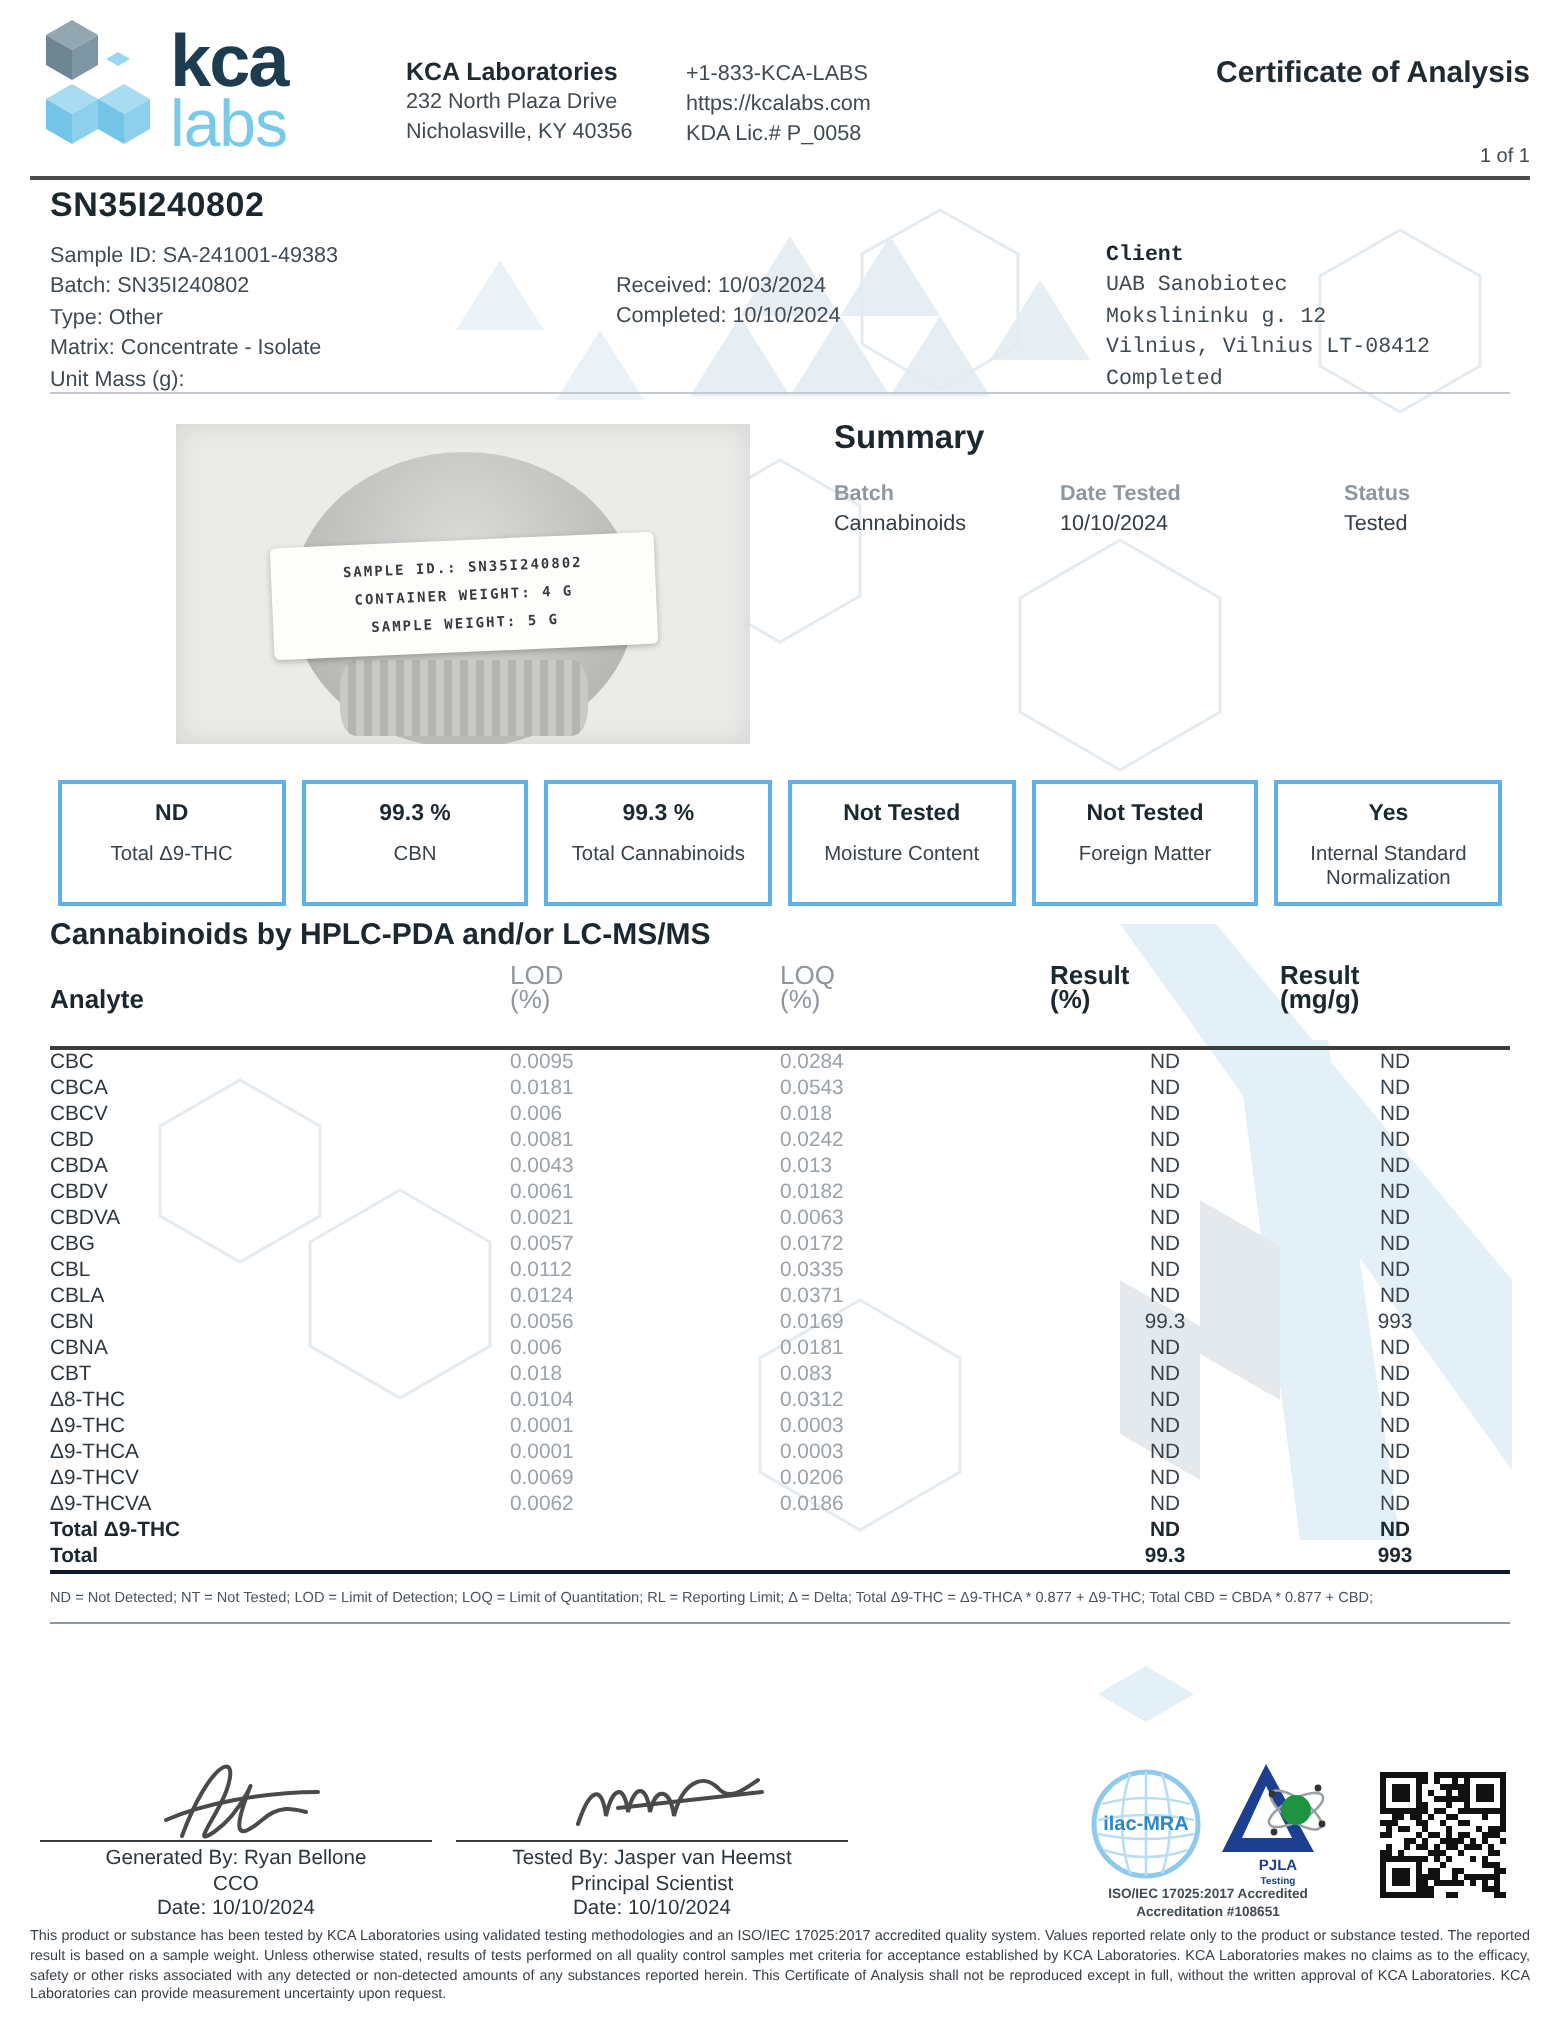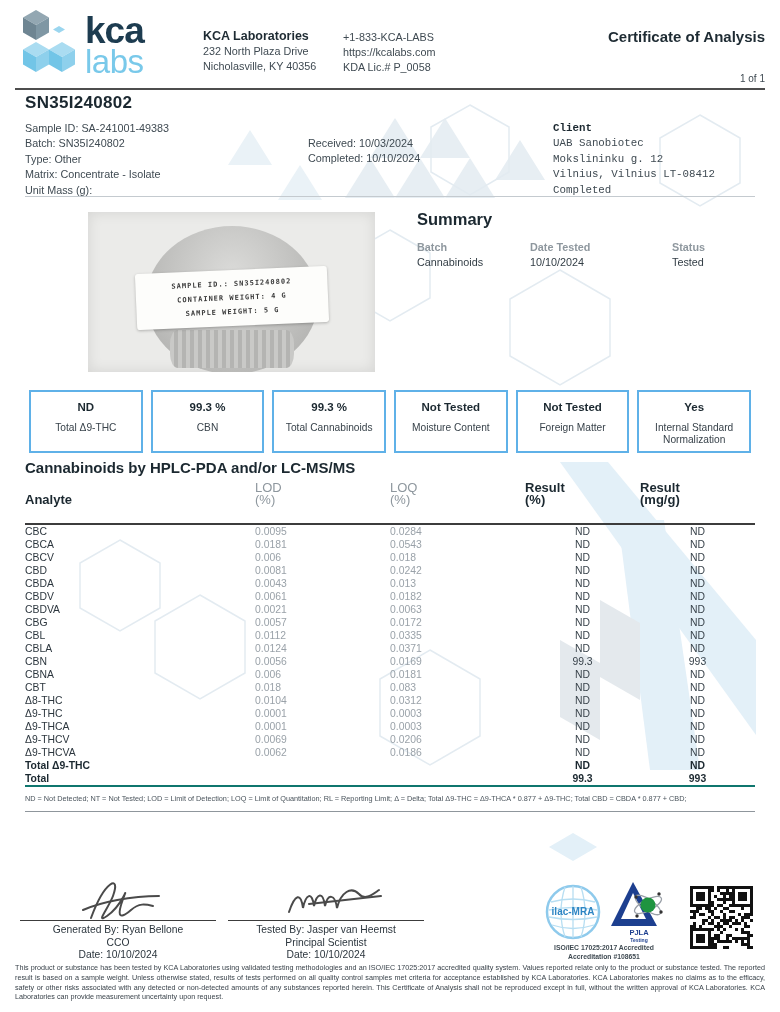--- a/index.html
+++ b/index.html
@@ -69,21 +69,21 @@
   th.h-analyte{text-align:left;color:#1b2830;}
   th.h-lod,th.h-loq{text-align:left;font-weight:normal;color:#8e979e;}
   th.h-res{text-align:left;color:#1b2830;}
   thead tr{border-bottom:2px solid #3c3c3c;}
   tbody td{font-size:10.4px;height:13px;line-height:13px;padding:0;white-space:nowrap;
            overflow:hidden;}
   td.analyte{color:#2c363e;text-align:left;}
   td.lod,td.loq{color:#9aa2a9;text-align:left;}
   td.res{text-align:center;color:#39434b;}
   tr.bold-row td{font-weight:bold;color:#1b2830;}
-  tbody{border-bottom:2px solid #0f766e;}
+  tbody{border-bottom:2px solid #0f172a;}
   .footnote{margin-top:7px;font-size:7.3px;color:#4a545c;}
   .foot-rule{margin-top:8px;border-top:1.5px solid #8f969c;}
 
   
   .sig{position:absolute;top:866px;width:196px;text-align:center;}
   .sig1{left:20px;} .sig2{left:228px;}
   .sig svg{display:block;margin:0 auto;}
   .sig-line{border-top:1.5px solid #3c3c3c;margin-top:-8px;}
   .sig-by{font-size:10.3px;color:#2c363e;margin-top:3px;line-height:12.5px;}
   .sig-role,.sig-date{font-size:10.3px;color:#2c363e;line-height:12.5px;}

